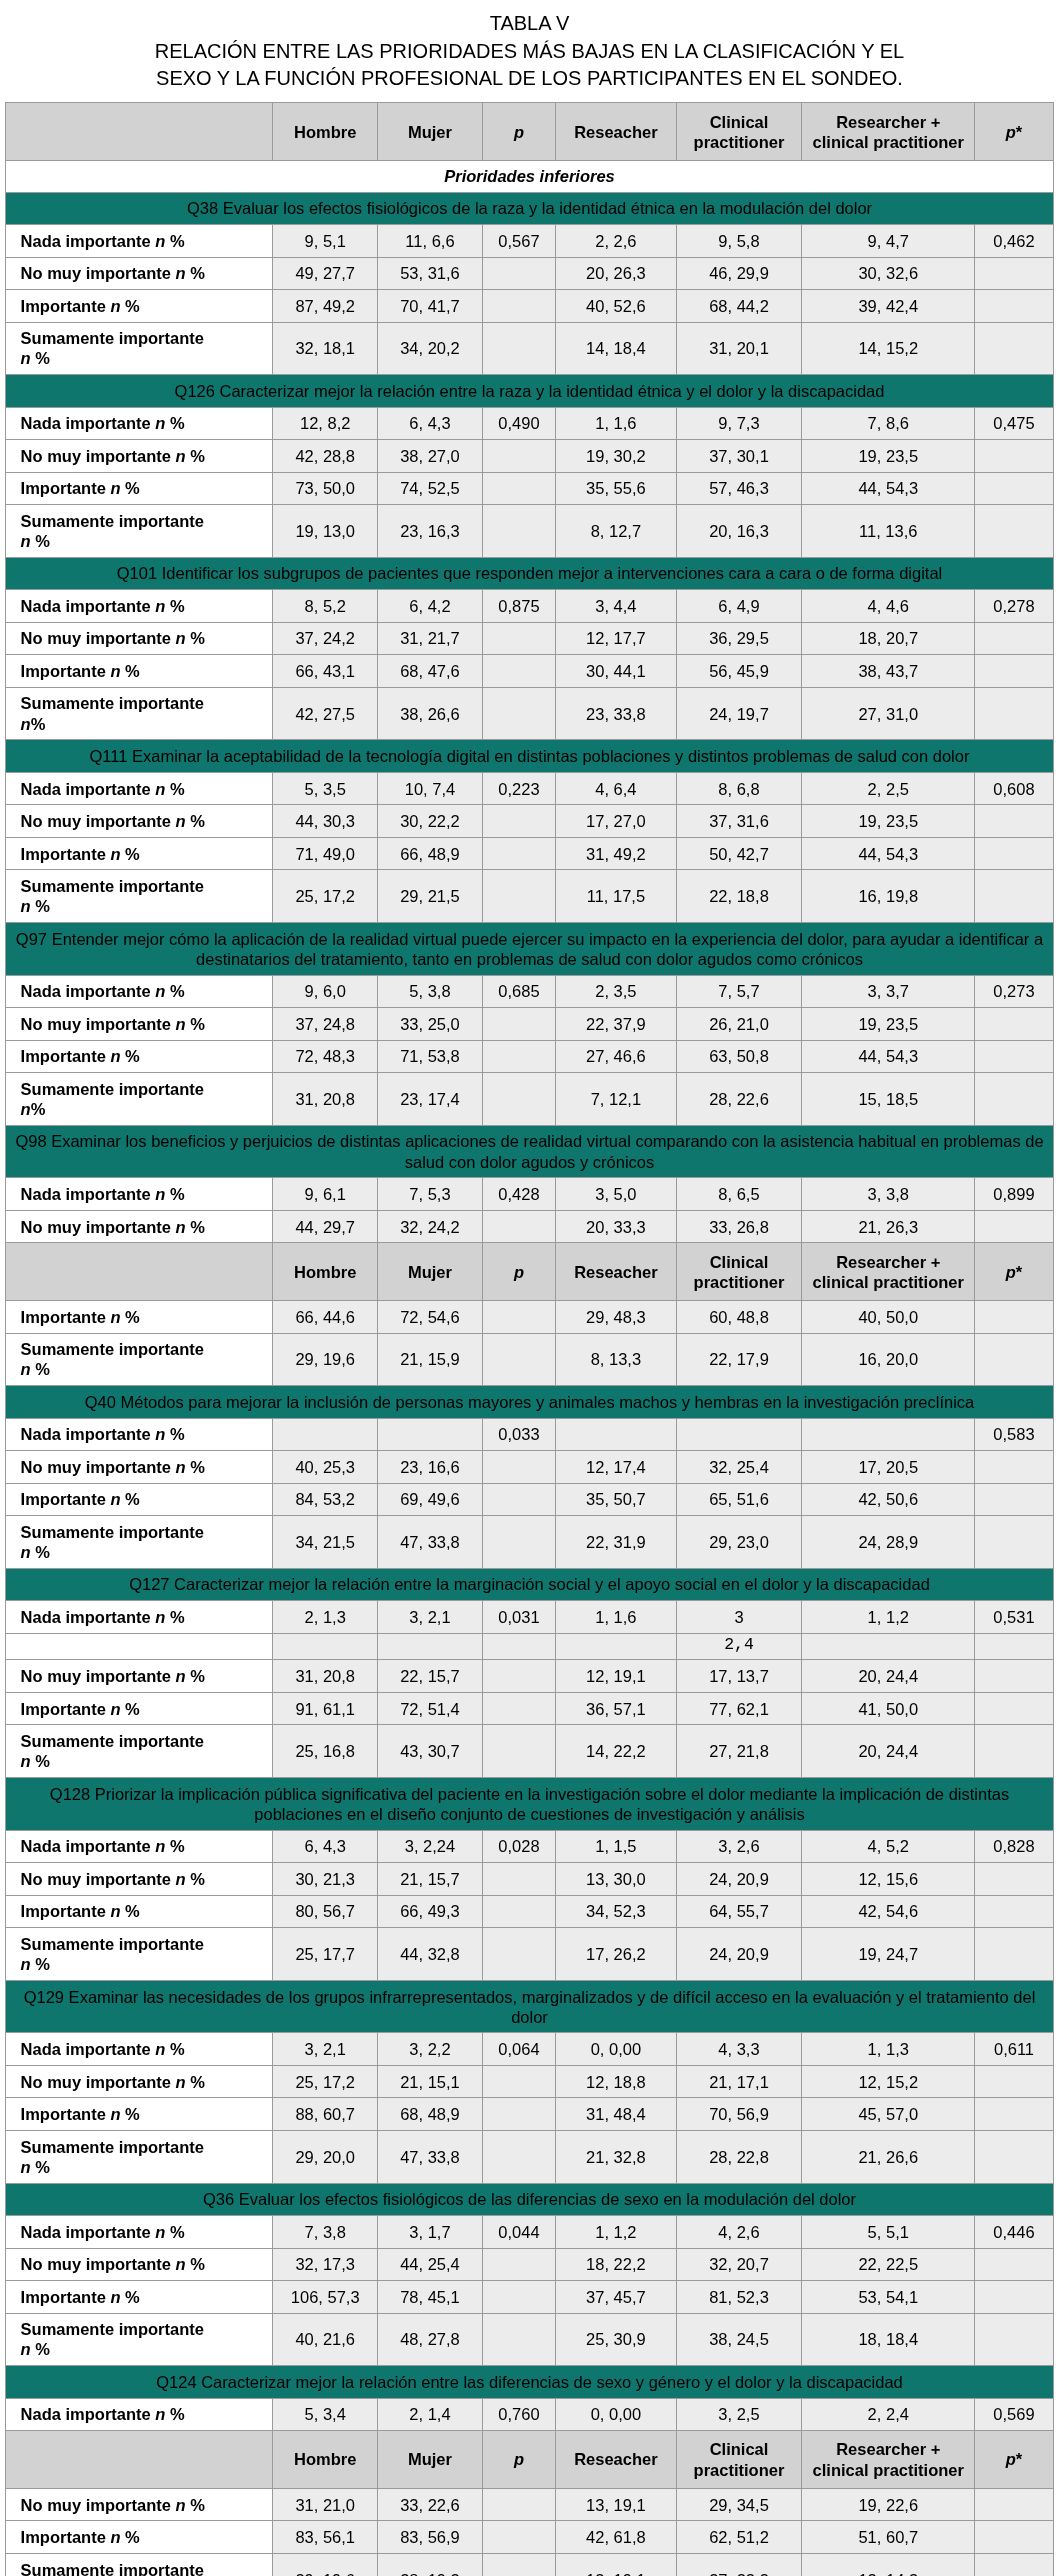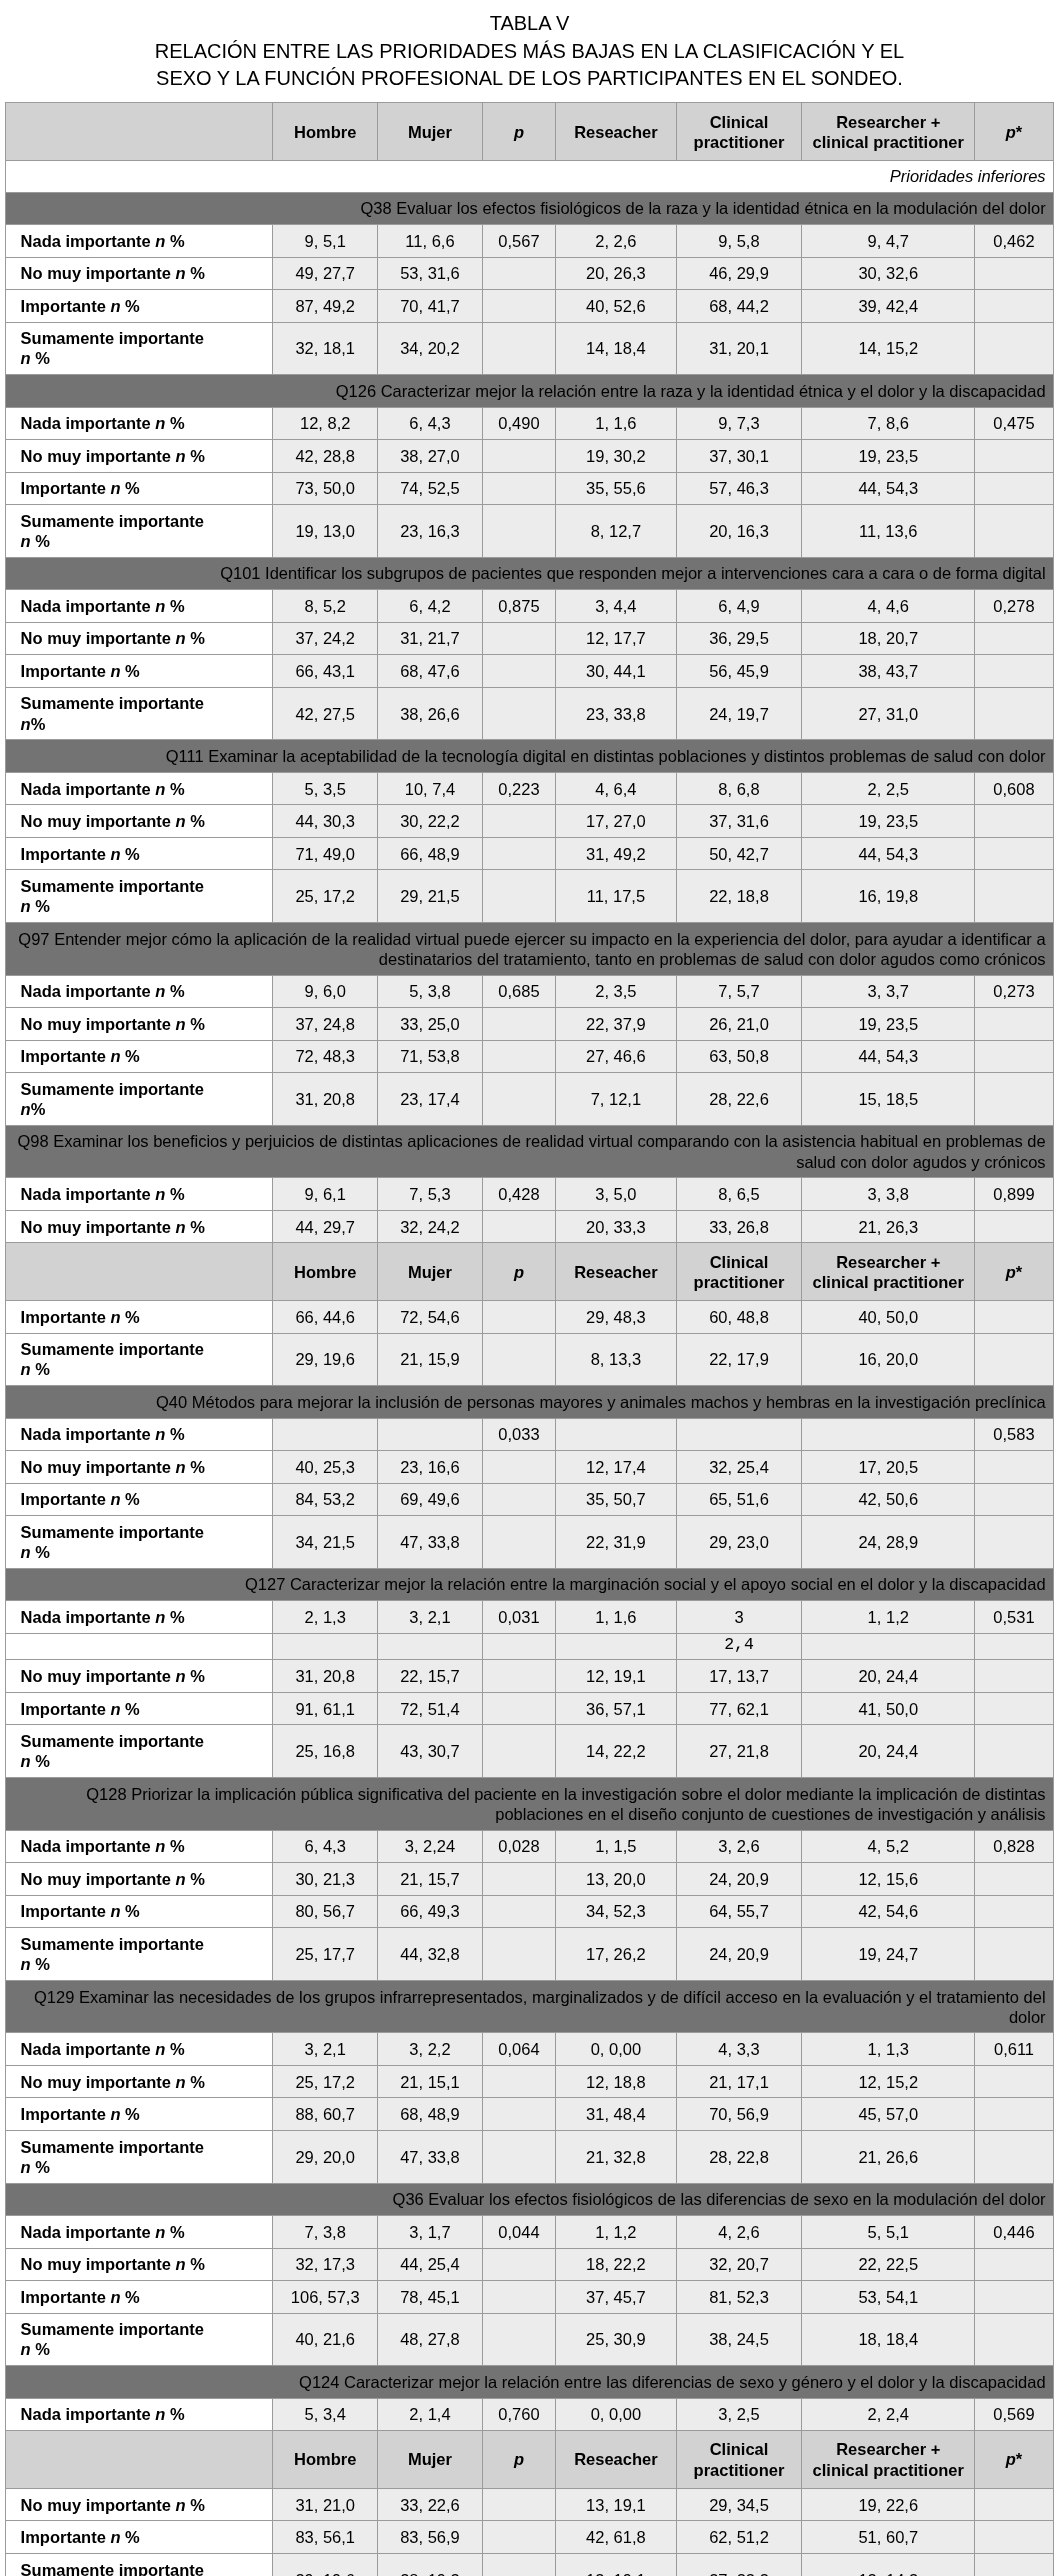--- a/index.html
+++ b/index.html
@@ -9,22 +9,22 @@
     --border:#9a9a9a;
   }
   html,body{margin:0;padding:0;background:#ffffff;color:#000000;}
   body{font-family:"Liberation Sans", sans-serif;}
   .page{box-sizing:border-box;width:1059px;padding:9.3px 5.2px 20.6px;}
   .title-block{text-align:center;font-size:20px;line-height:1.38;margin:1px auto 9.3px;}
   .title-line2{max-width:804px;margin:0 auto;}
   table.tabla{border-collapse:collapse;width:100%;table-layout:fixed;border:0.5px solid var(--border);}
   th,td{border:0.5px solid var(--border);font-size:16.5px;line-height:1.22;vertical-align:middle;word-wrap:break-word;}
   th{background:var(--header-bg);font-weight:bold;text-align:center;padding:8.2px 4.1px;}
-  td.section-cell{padding:5.2px 7.2px;background:#fff;text-align:right;}
-  td.question-cell{padding:5.7px 7.2px;background:#737373;text-align:right;margin-top:36px;}
+  td.section-cell{padding:5.2px 7.2px;background:#fff;text-align:center;font-weight:bold;}
+  td.question-cell{padding:5.7px 7.2px;background:#0f766e;text-align:center;margin-top:36px;}
   td.label-cell{padding:5.7px 4.1px 5.7px 14.4px;text-align:left;background:#fff;}
   td.label-cell .label-text{display:inline-block;max-width:191px;text-align:left;font-weight:bold;}
   td.num-cell{background:var(--num-bg);text-align:center;padding:5.7px 3.1px;}
   tr.cont-row td{padding-top:1.5px;padding-bottom:4.1px;font-family:Liberation Mono, monospace;}
 </style>
 </head>
 <body>
 
 <div class="page">
   <div class="title-block">
@@ -431,21 +431,21 @@
           <td class="num-cell">1, 1,5</td>
           <td class="num-cell">3, 2,6</td>
           <td class="num-cell">4, 5,2</td>
           <td class="num-cell">0,828</td>
         </tr>
         <tr class="data-row">
           <td class="label-cell"><span class="label-text">No muy importante <i>n</i> %</span></td>
           <td class="num-cell">30, 21,3</td>
           <td class="num-cell">21, 15,7</td>
           <td class="num-cell"></td>
-          <td class="num-cell">13, 20,0</td>
+          <td class="num-cell">13, 30,0</td>
           <td class="num-cell">24, 20,9</td>
           <td class="num-cell">12, 15,6</td>
           <td class="num-cell"></td>
         </tr>
         <tr class="data-row">
           <td class="label-cell"><span class="label-text">Importante <i>n</i> %</span></td>
           <td class="num-cell">80, 56,7</td>
           <td class="num-cell">66, 49,3</td>
           <td class="num-cell"></td>
           <td class="num-cell">34, 52,3</td>

